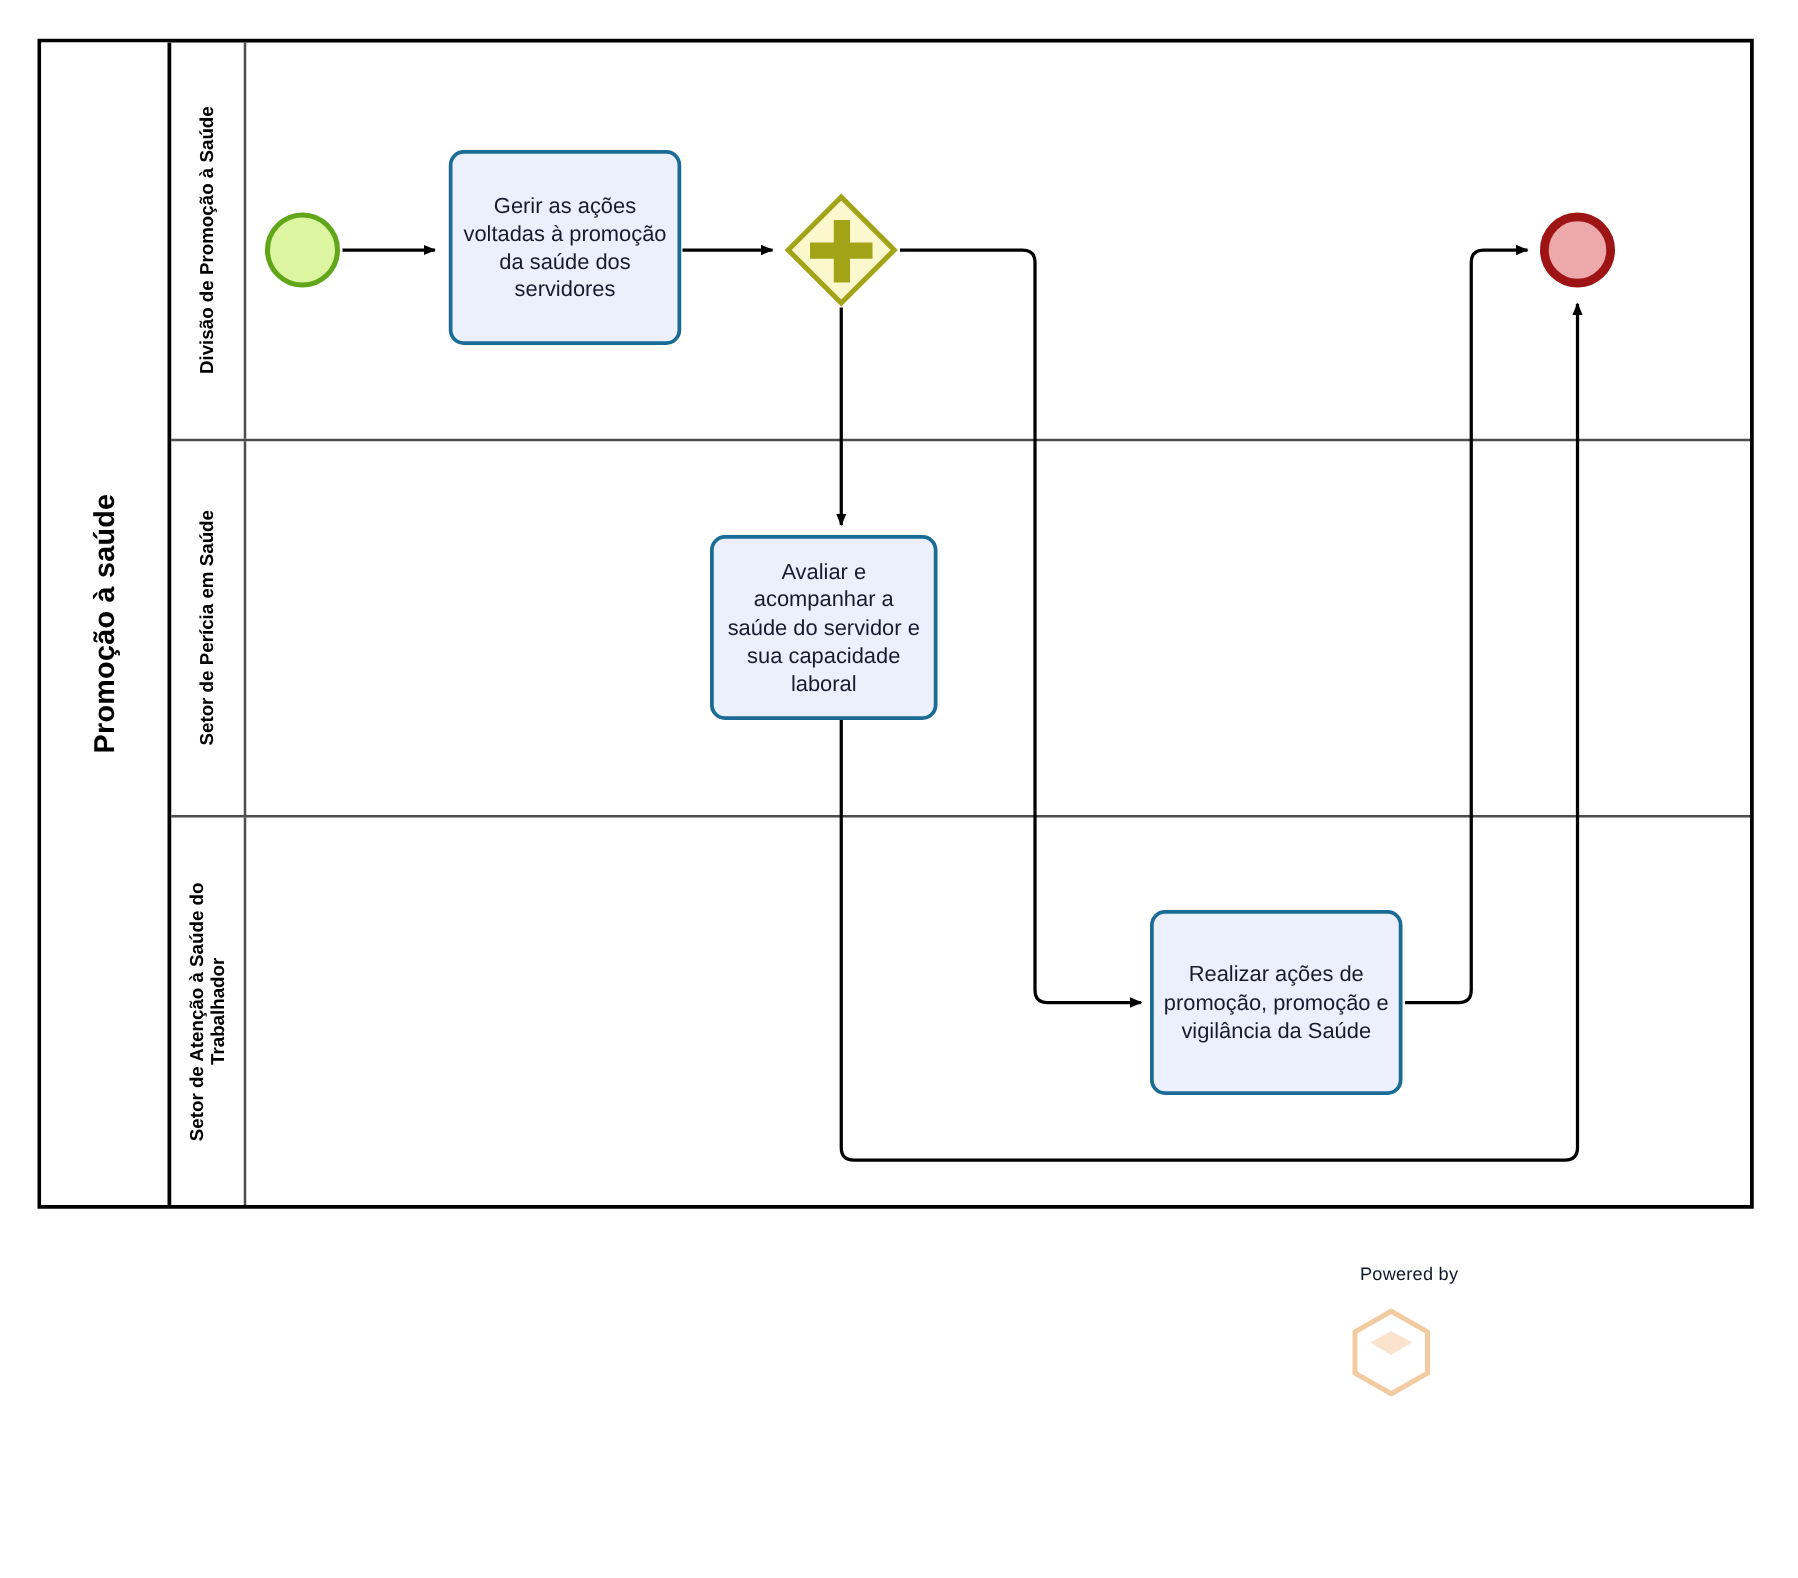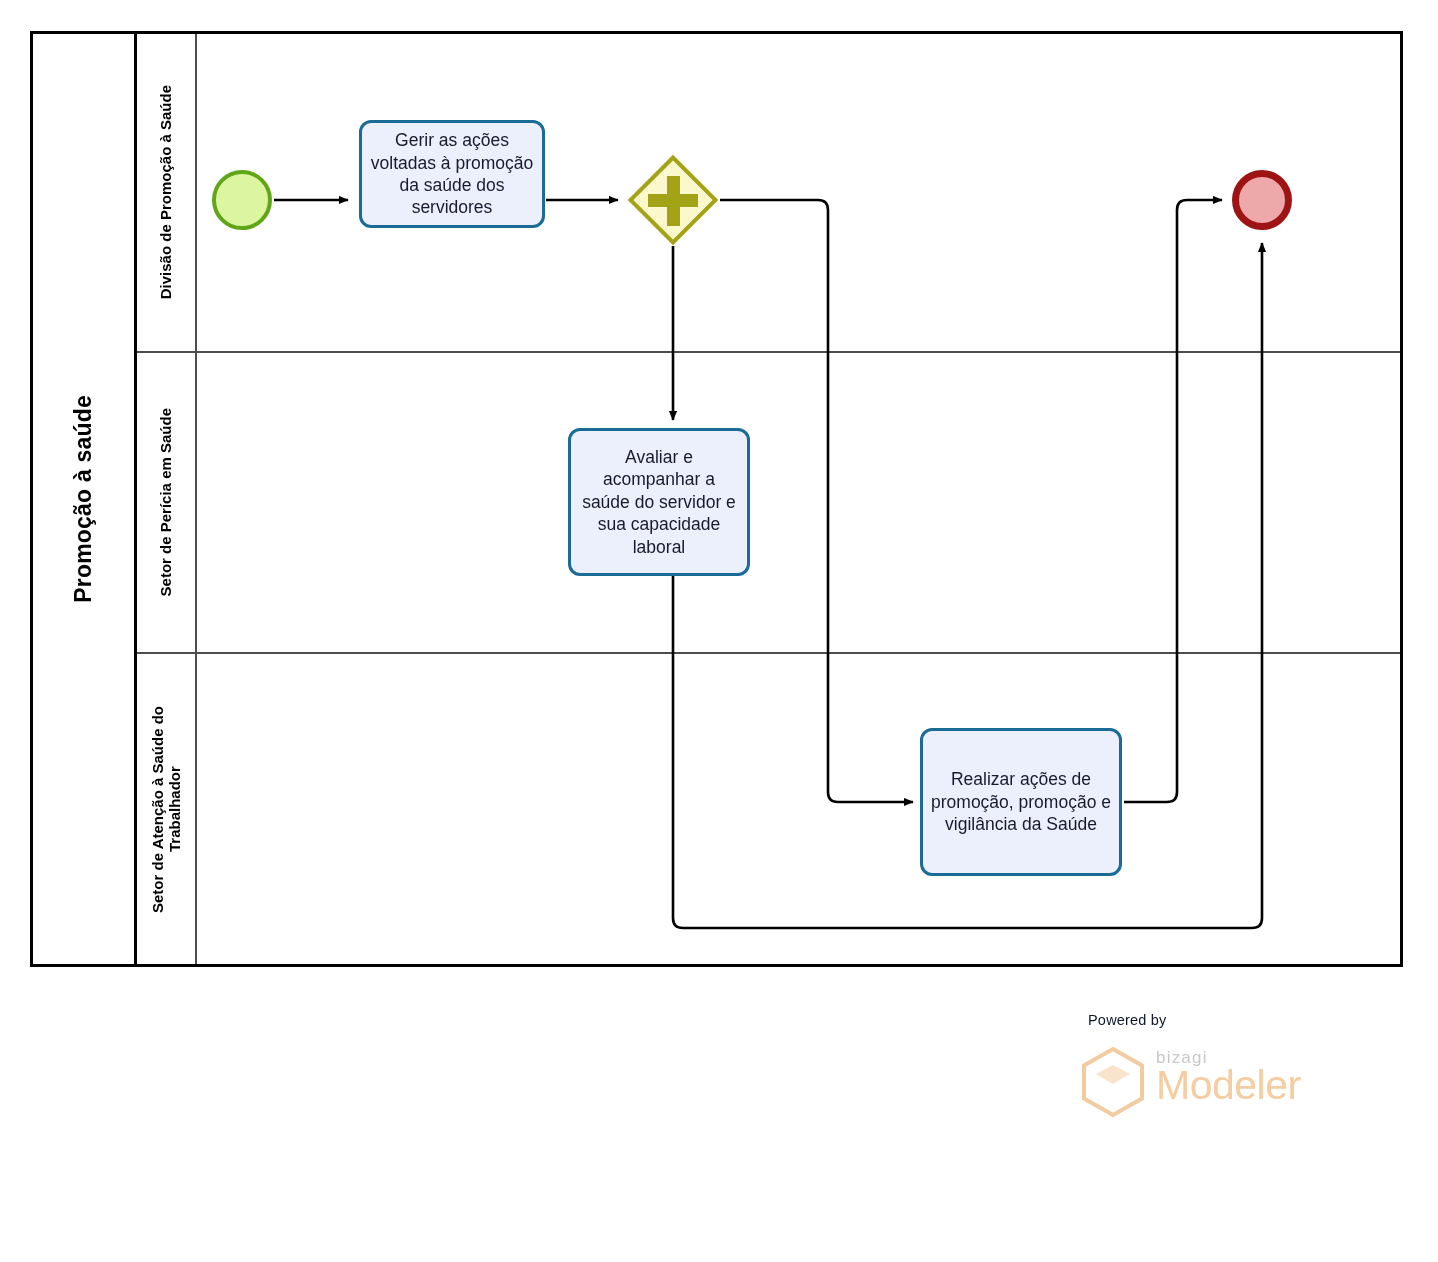--- a/index.html
+++ b/index.html
@@ -235,21 +235,21 @@
 
     <path d="M720,200 L818,200 Q828,200 828,210 L828,792 Q828,802 838,802 L913,802" fill="none" stroke="#000" stroke-width="2.6" marker-end="url(#arrow)"></path>
 
     <path d="M1124,802 L1167,802 Q1177,802 1177,792 L1177,210 Q1177,200 1187,200 L1222,200" fill="none" stroke="#000" stroke-width="2.6" marker-end="url(#arrow)"></path>
 
     <path d="M673,575 L673,918 Q673,928 683,928 L1252,928 Q1262,928 1262,918 L1262,243" fill="none" stroke="#000" stroke-width="2.6" marker-end="url(#arrow)"></path>
   </svg>
 
   <div class="node event event-start" style="left:212px; top:170px; width:60px; height:60px;"></div>
 
-  <div class="node task" style="left:359px; top:120px; width:186px; height:108px;">Gerir as ações voltadas à promoção da saúde dos servidores</div>
+  <div class="node task" style="left:359px; top:120px; width:186px; height:156px;">Gerir as ações voltadas à promoção da saúde dos servidores</div>
 
   <div class="gateway-wrap" style="left:628px; top:155px; width:90px; height:90px;">
     <div class="gateway"></div>
     <div class="gw-plus-h"></div>
     <div class="gw-plus-v"></div>
   </div>
 
   <div class="node task" style="left:568px; top:428px; width:182px; height:148px;">Avaliar e acompanhar a saúde do servidor e sua capacidade laboral</div>
 
   <div class="node task" style="left:920px; top:728px; width:202px; height:148px;">Realizar ações de promoção, promoção e vigilância da Saúde</div>
@@ -257,20 +257,16 @@
   <div class="node event event-end" style="left:1232px; top:170px; width:60px; height:60px;"></div>
 
   <div class="bizagi">
     <div class="powered-by">Powered by</div>
     <div class="biz-row">
       <svg width="66" height="72" viewBox="0 0 66 72">
         <polygon points="33,3 62,19.5 62,52.5 33,69 4,52.5 4,19.5" fill="none" stroke="#f3cba0" stroke-width="4"></polygon>
         <polygon points="33,19 50,28 33,38 16,28" fill="#fae3cc"></polygon>
         <polygon points="33,38 50,28 50,48 33,58" fill="#ffffff"></polygon>
       </svg>
-      <div>
-        <div class="biz-word">bizagi</div>
-        <div class="biz-modeler">Modeler</div>
-      </div>
     </div>
   </div>
 
 </div>
 
 </body></html>

